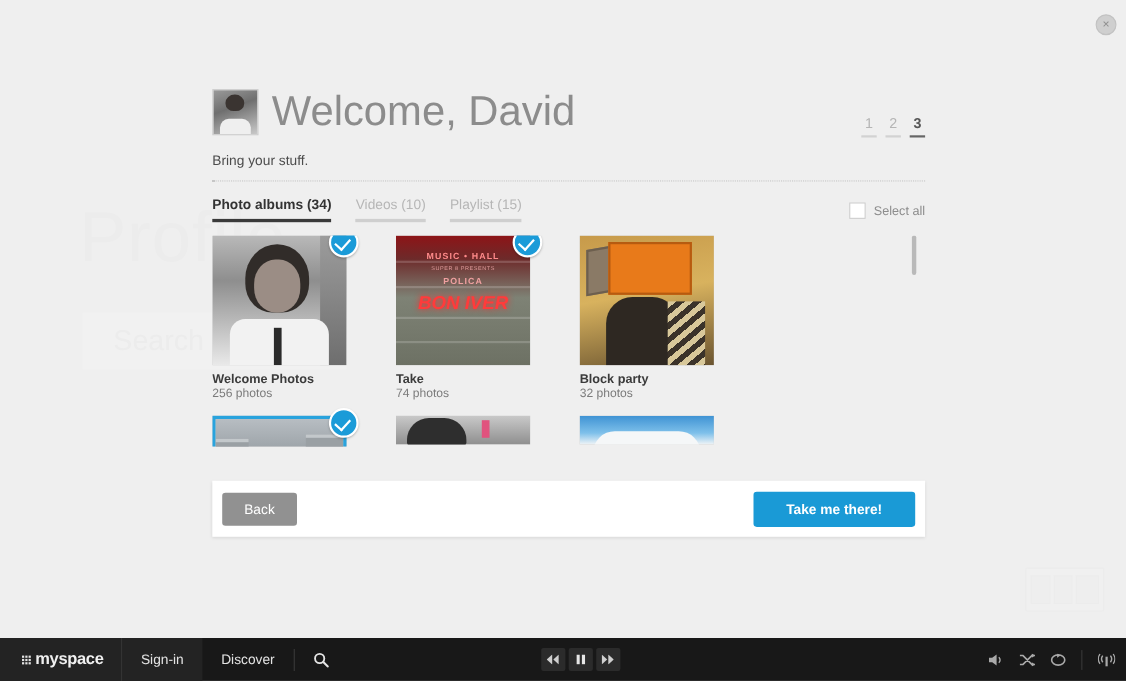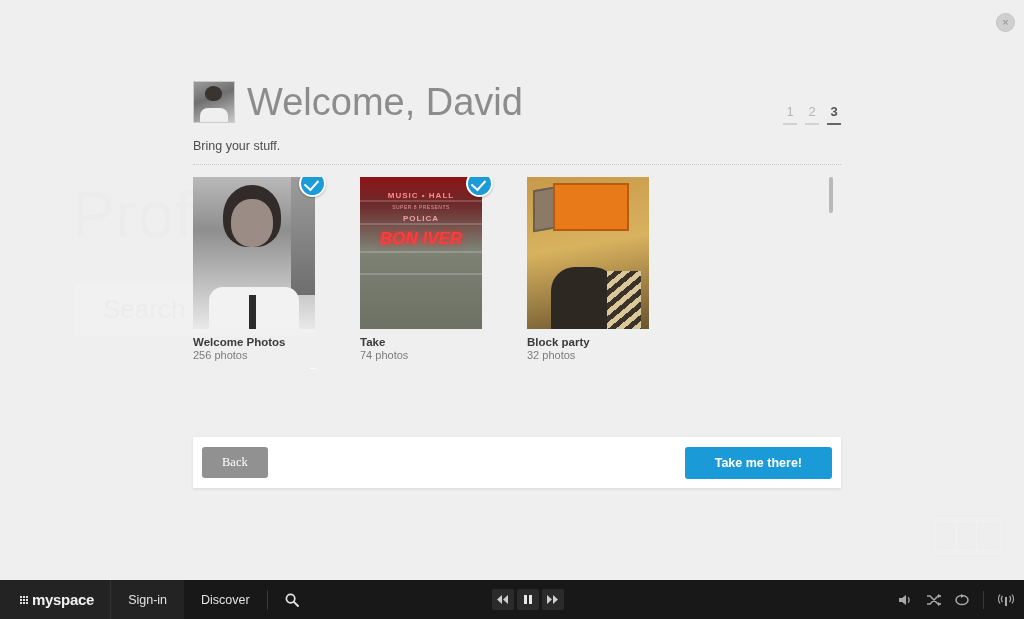--- a/index.html
+++ b/index.html
@@ -95,21 +95,21 @@
   .selectall .box{
     width:13px;height:13px;background:#ffffff;border:1px solid #cccccc;
   }
   .selectall .lbl{font-size:11.5px;color:#8d8d8d;}
 
   
   .gallery{position:relative;margin-top:12px;height:192px;overflow:hidden;}
   .grid{display:flex;flex-wrap:wrap;gap:0px;}
   .cell{width:167px;position:relative;margin-bottom:14px;}
   .thumb{
-    width:122px;height:152px;position:relative;overflow:hidden;background:#cccccc;
+    width:122px;height:118px;position:relative;overflow:hidden;background:#cccccc;
   }
   .cell.selected .thumb{
     width:122px;height:118px;box-sizing:border-box;border:3px solid #29a3dd;
   }
   .badge{
     position:absolute;left:106px;top:-7px;width:23px;height:23px;border-radius:50%;
     background:#1b9bd8;border:2px solid #ffffff;z-index:4;
     box-shadow:0 1px 2px rgba(0,0,0,.25);
   }
   .badge:after{
@@ -158,21 +158,21 @@
 
   
   .actionbar{
     position:absolute;left:193px;top:437px;width:648px;height:51px;
     background:#ffffff;box-shadow:0 1px 3px rgba(0,0,0,.10);
     display:flex;align-items:center;justify-content:space-between;
     padding:0 9px;box-sizing:border-box;
   }
   .btn-back{
     background:#919191;color:#ffffff;font-size:12.5px;border:none;
-    padding:8px 20px;border-radius:3px;cursor:pointer;font-family:Liberation Serif, serif;
+    padding:8px 20px;border-radius:3px;cursor:pointer;font-family:Liberation Sans, sans-serif;
   }
   .btn-go{
     background:#1a9ad6;color:#ffffff;font-size:12.5px;font-weight:bold;border:none;
     padding:9px 30px;border-radius:3px;cursor:pointer;font-family:inherit;
   }
 
   
   #bottombar{
     position:absolute;left:0;bottom:0;width:1024px;height:39px;
     background:#181818;display:flex;align-items:center;
@@ -230,20 +230,30 @@
   </div>
 
   <div class="pager">
     <div class="pg">1</div>
     <div class="pg">2</div>
     <div class="pg active">3</div>
   </div>
 
   <div class="subhead">Bring your stuff.</div>
 
+  <div class="tabs">
+    <div class="tab active">Photo albums (34)</div>
+    <div class="tab">Videos (10)</div>
+    <div class="tab">Playlist (15)</div>
+
+    <div class="selectall">
+      <span class="box"></span>
+      <span class="lbl">Select all</span>
+    </div>
+  </div>
 
   <div class="gallery">
     <div class="grid">
 
       <div class="cell">
         <div class="thumb">
           <div class="art art-profile">
             <span class="side"></span>
               <span class="head"></span>
               <span class="face"></span>

